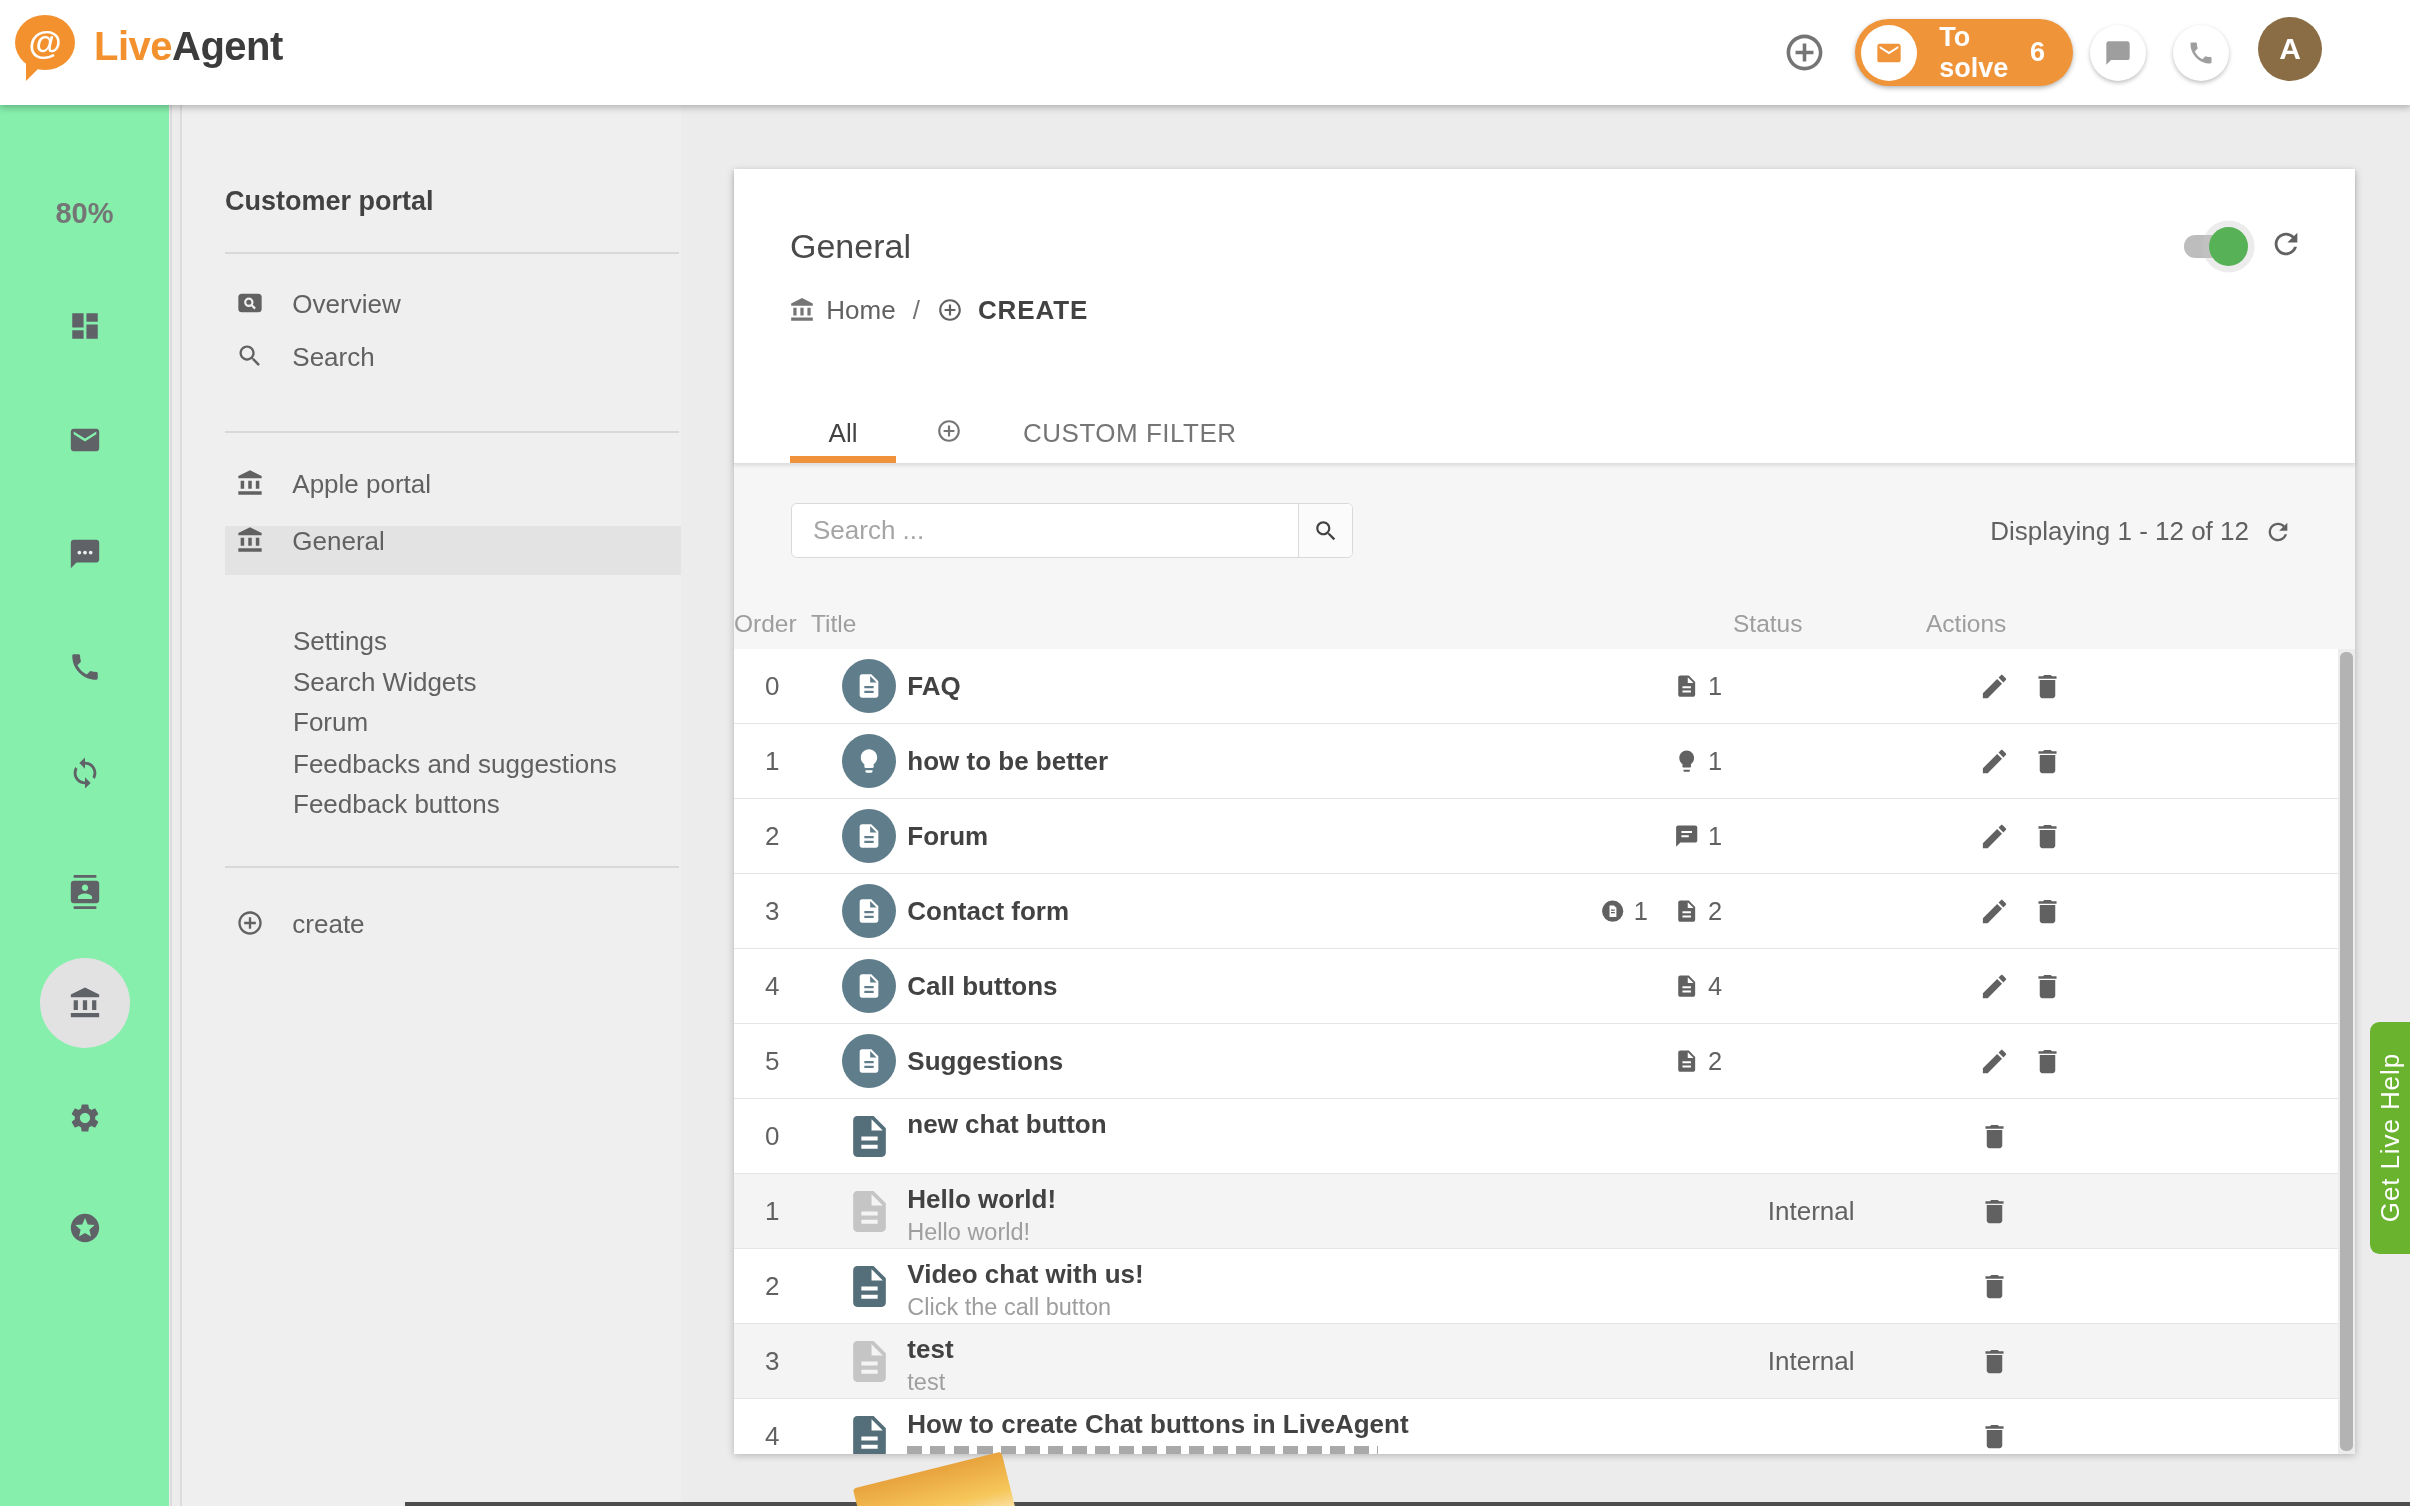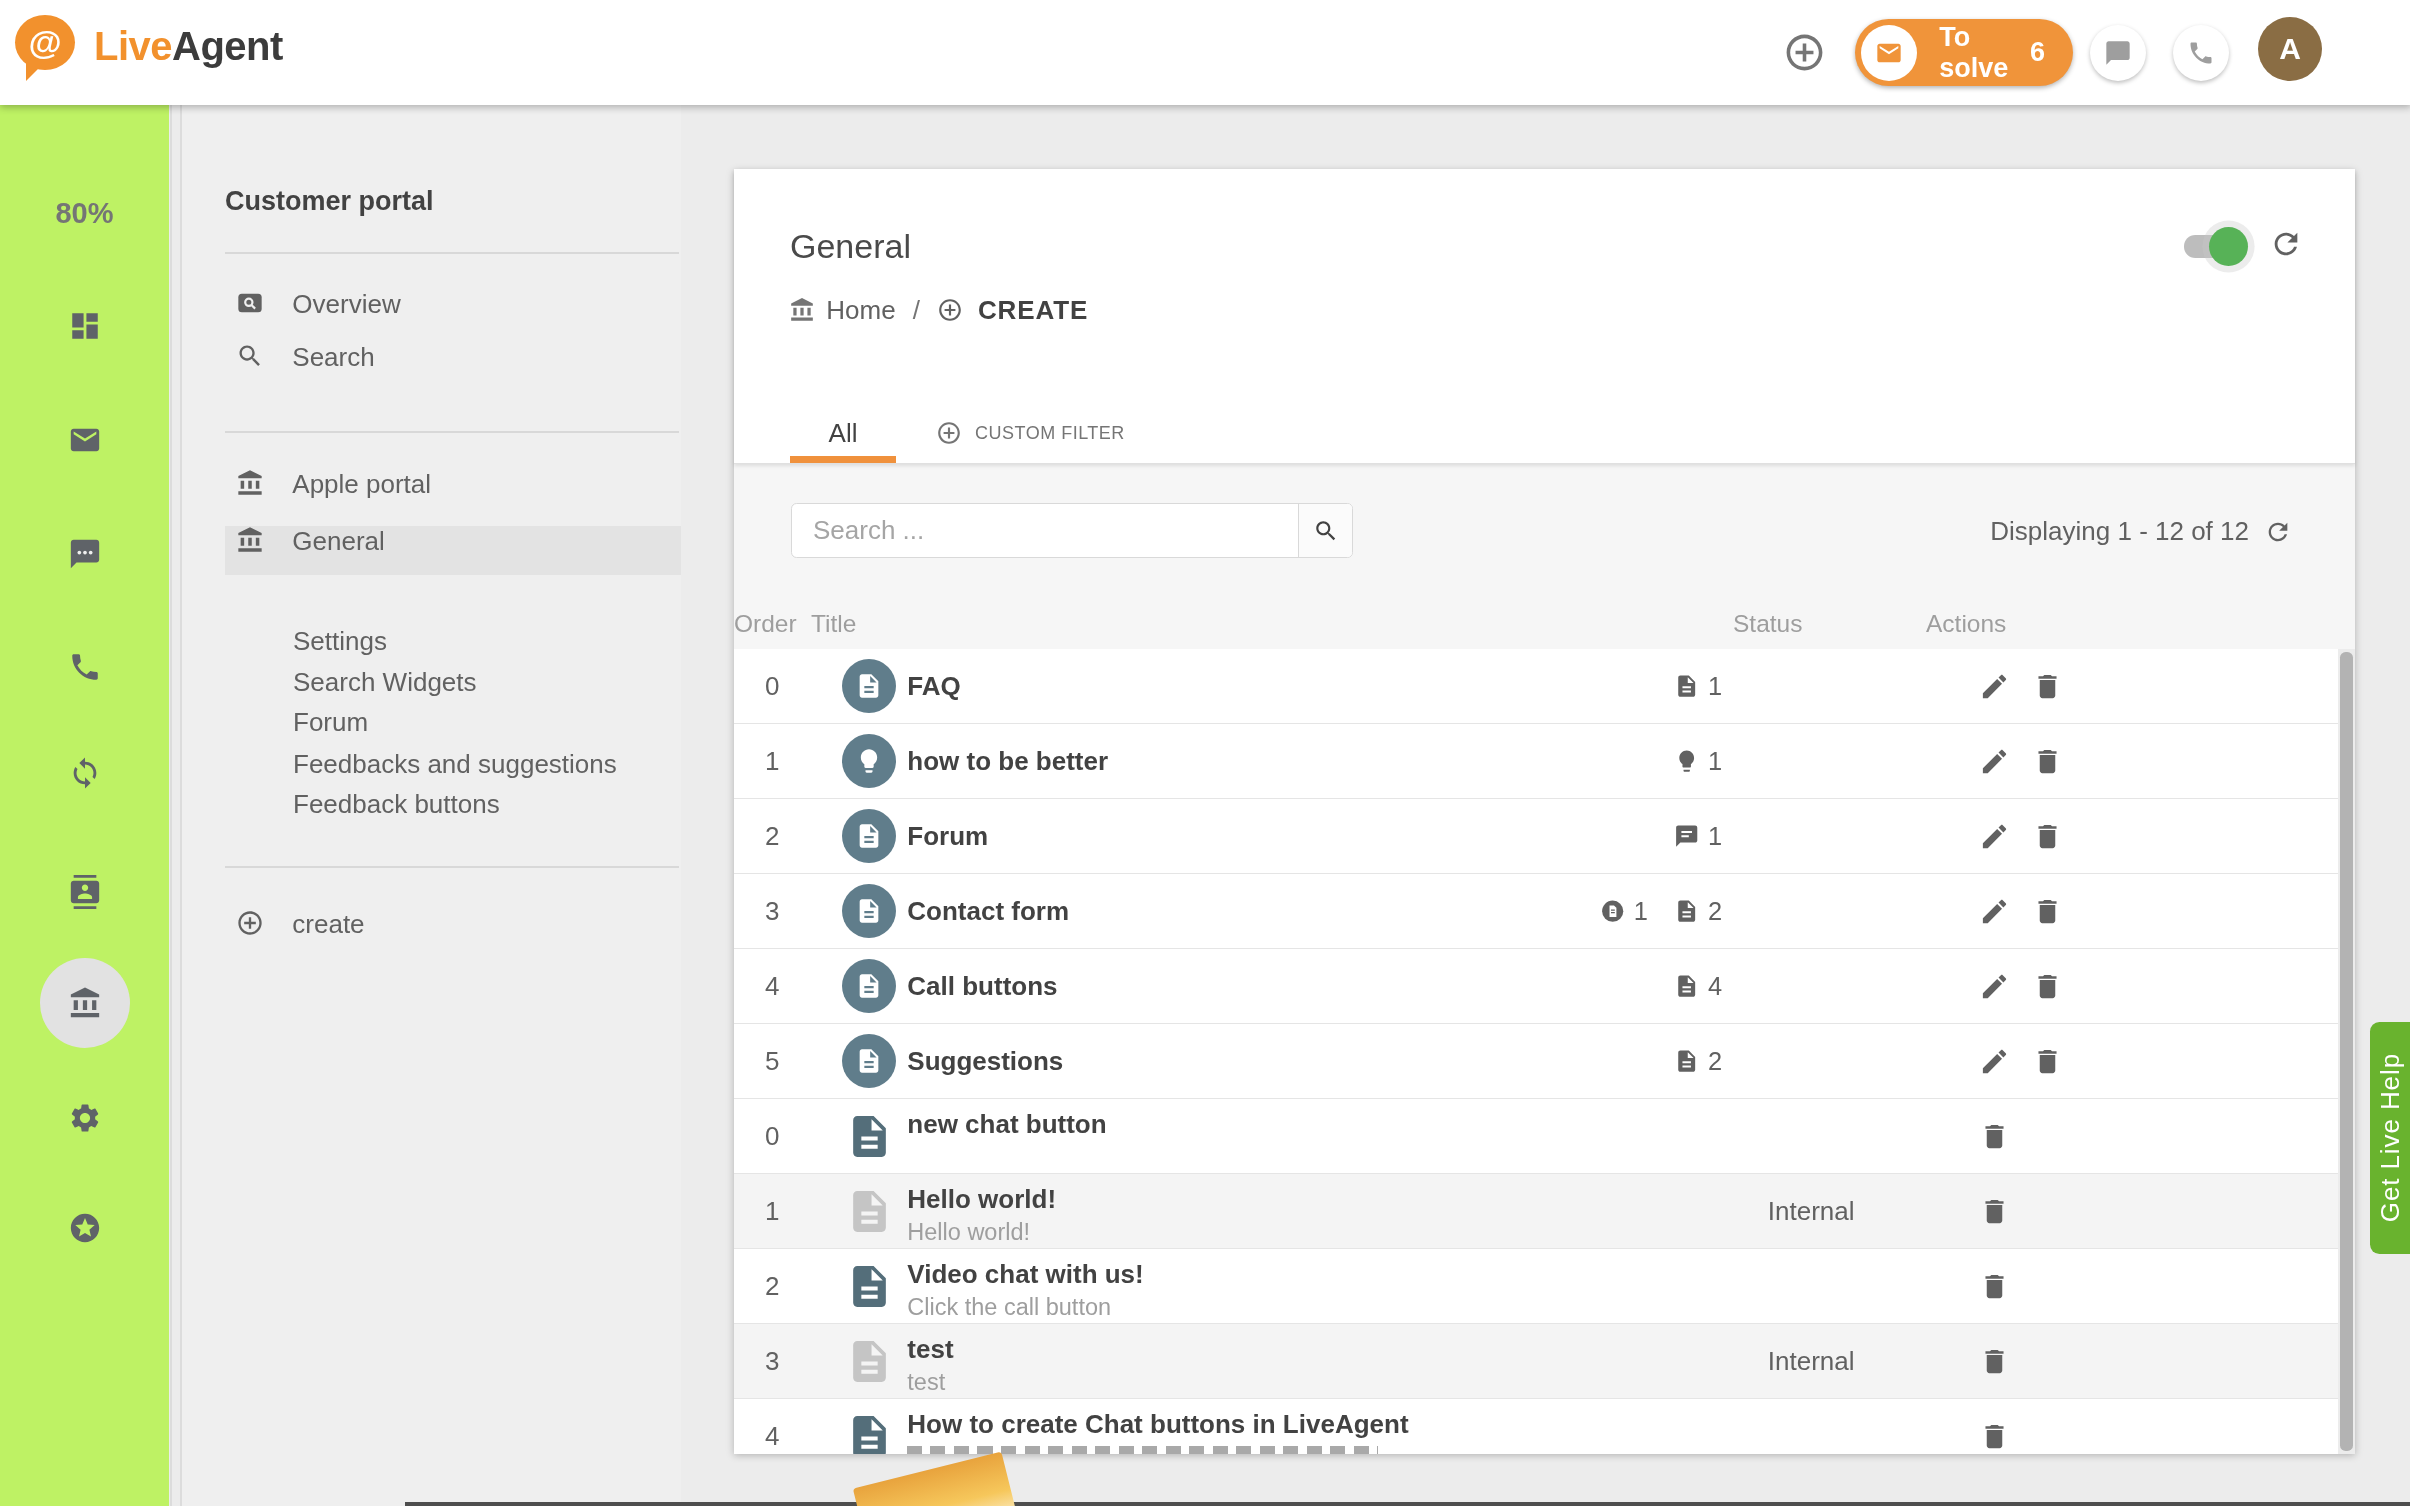--- a/index.html
+++ b/index.html
@@ -31,21 +31,21 @@
   .circ { position:absolute; top:24.5px; width:56px; height:56px; border-radius:50%; background:#fff;
           box-shadow:0 1.9px 4.7px rgba(0,0,0,.25); display:flex; align-items:center; justify-content:center;
           color:#9e9e9e; cursor:pointer; }
   .circ.chat { left:2090px; } .circ.phone { left:2173px; }
   .circ .ic { width:28px; height:28px; }
   .tb-avatar { position:absolute; left:2258px; top:17px; width:64px; height:64px; border-radius:50%;
                background:#8A6D44; color:#fff; font-weight:700; font-size:30px;
                display:flex; align-items:center; justify-content:center; cursor:pointer; }
 
   
-  .rail { position:absolute; left:0; top:105px; width:169px; bottom:0; background:#bef264; }
+  .rail { position:absolute; left:0; top:105px; width:169px; bottom:0; background:#86efac; }
   .rail .pct { position:absolute; top:92px; left:0; width:100%; text-align:center;
                font-size:29px; font-weight:700; color:#757575; }
   .ri { position:absolute; left:68px; width:34px; height:34px; color:#5f6368; cursor:pointer; }
   .ri.r0{top:204px}.ri.r1{top:318px}.ri.r2{top:432px}.ri.r3{top:545px}.ri.r4{top:651px}
   .ri.r5{top:770px}.ri.r6{top:881px}.ri.r7{top:996px}.ri.r8{top:1106px}
   .ri-sel { position:absolute; left:40px; top:853px; width:90px; height:90px; border-radius:50%; background:#e2e2e2; }
   .vline { position:absolute; top:105px; bottom:0; width:1.9px; background:#dcdcdc; }
   .vl1 { left:170px; } .vl2 { left:180px; }
 
   
@@ -77,22 +77,22 @@
   .crumbs { position:absolute; left:55px; top:121px; height:40px; display:flex; align-items:center;
             color:#616161; font-size:26px; }
   .crumbs .ic { width:26px; height:26px; color:#757575; }
   .crumb-home { margin-left:11.3px; cursor:pointer; }
   .crumb-sep { margin:0 17px; color:#757575; }
   .crumbs .plus { margin-right:15px; color:#616161; }
   .crumb-cur { font-weight:700; color:#424242; letter-spacing:0.9px; }
   .tabs { position:absolute; left:56px; bottom:0; height:60px; display:flex; align-items:center; }
   .tab-all { width:106px; text-align:center; font-size:26px; color:#424242; cursor:pointer; }
   .tab-underline { position:absolute; left:56px; bottom:0; width:106px; height:7.5px; background:#F0913C; }
-  .tab-cf { display:flex; align-items:center; color:#757575; font-size:18px; margin-left:40px;
-            letter-spacing:0.5px; cursor:pointer; }
+  .tab-cf { display:flex; color:#757575; font-size:26px; margin-left:40px;
+            letter-spacing:0.5px; cursor:pointer;gap:48px; }
   .tab-cf .ic { width:26px; height:26px; margin-right:13px; }
 
   .card-body { position:absolute; top:295px; left:0; right:0; bottom:0; background:#f6f6f6; overflow:hidden; }
   .search-wrap { position:absolute; left:57px; top:39px; width:562px; height:55px; display:flex;
                  border:1.9px solid #d9d9d9; border-radius:5.6px; background:#fff; overflow:hidden; }
   .search-input { flex:1; border:none; outline:none; font-size:26px; color:#555; padding:0 21px; background:transparent;
                   font-family:"Liberation Sans",sans-serif; }
   .search-input::placeholder { color:#a5a5a5; }
   .search-btn { width:54px; border-left:1.9px solid #d9d9d9; background:#fbfbfb; display:flex; align-items:center;
                 justify-content:center; color:#424242; cursor:pointer; }

